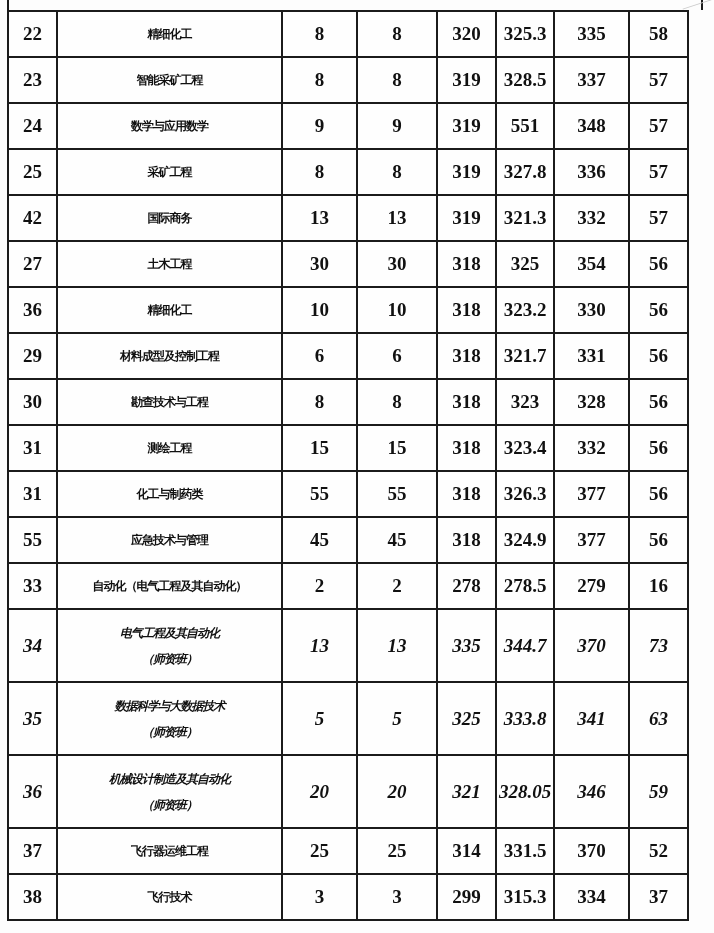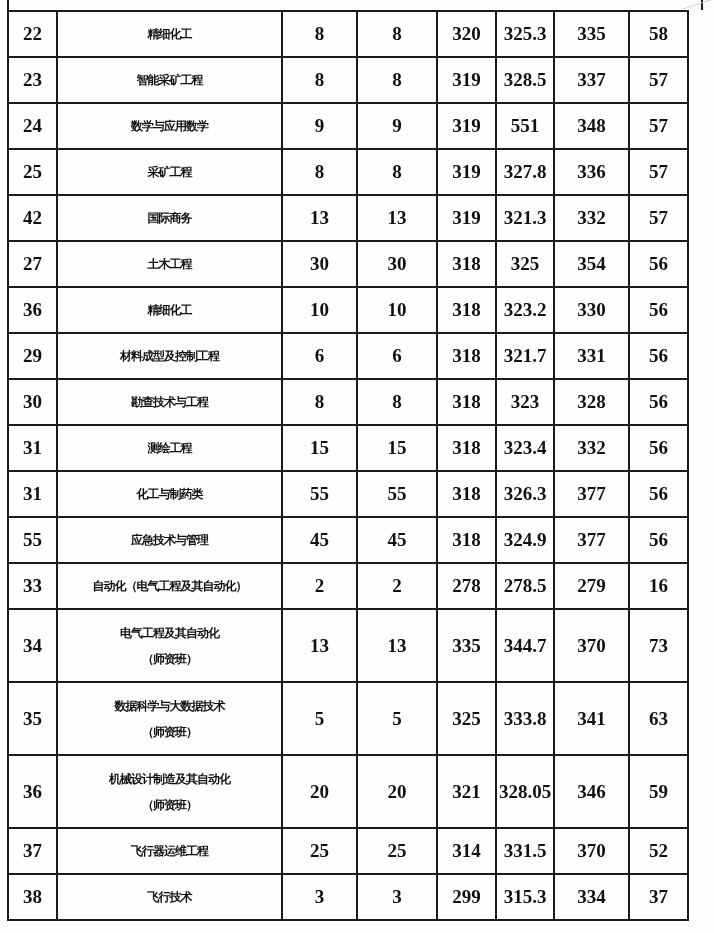--- a/index.html
+++ b/index.html
@@ -45,21 +45,21 @@
     border: 2px solid #1b1b1b;
     background: #fefefe;
     text-align: center;
     vertical-align: middle;
     padding: 0;
     color: #111111;
     font-weight: bold;
     overflow: hidden;
   }
   tr.row-single { height: 46px; }
-  tr.row-tall   { height: 73px; }
+  tr.row-tall   { height: 73px; font-style: italic; }
   td.c-no {
     font-size: 19px;
   }
   td.c-major {
     font-size: 12px;
     letter-spacing: -1px;
     white-space: pre-line;
     word-break: keep-all;
     line-height: 26px;
   }

